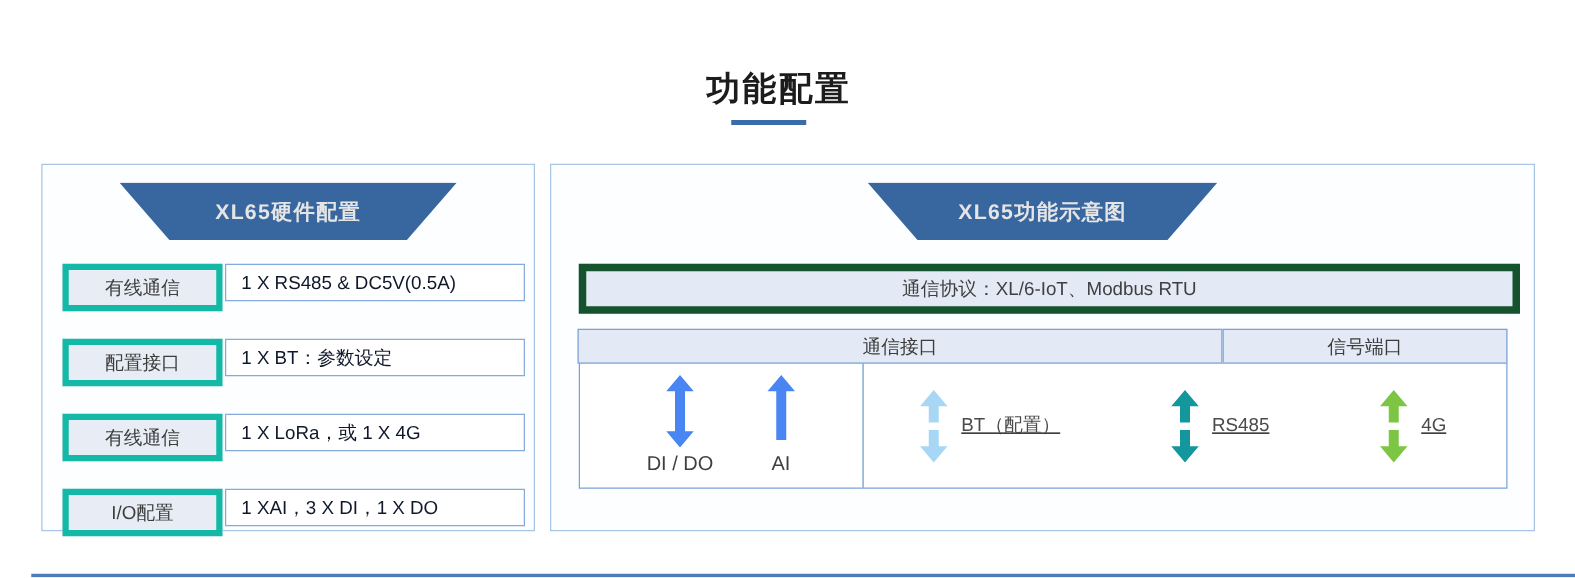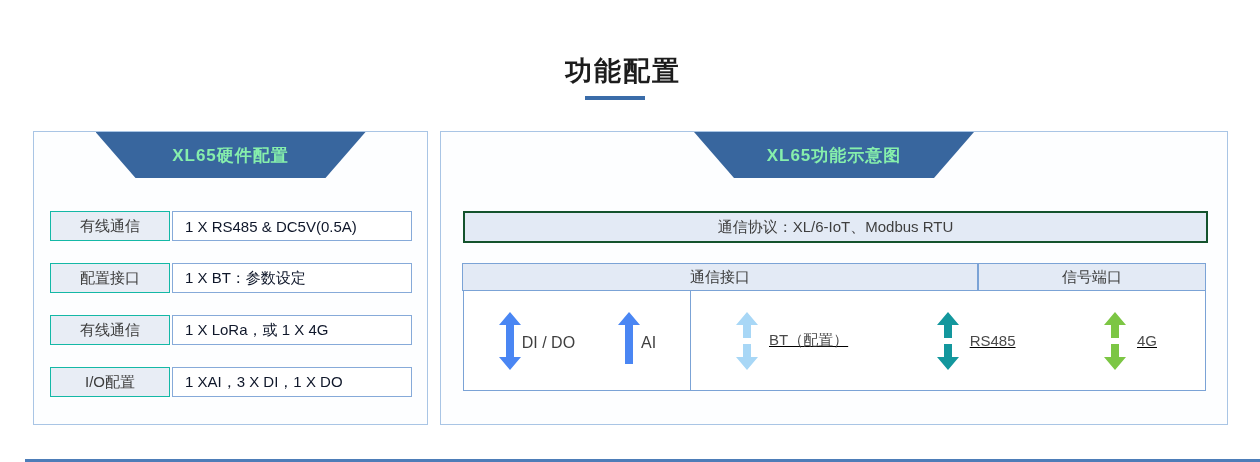--- a/index.html
+++ b/index.html
@@ -9,53 +9,53 @@
   
   .title-wrap{position:absolute;top:55px;left:0;width:1230px;text-align:center;}
   .page-title{font-size:27px;font-weight:bold;color:#1c1c1c;letter-spacing:2px;line-height:1.2;margin-left:16px;}
   .title-underline{width:60px;height:4px;background:#3a6ca9;margin:9px auto 0 auto;}
 
   
   .panel{position:absolute;top:131px;height:292px;border:1px solid #a9c5e5;background:#fdfeff;}
   .panel-left{left:33px;width:393px;}
   .panel-right{left:440px;width:786px;}
 
-  .trapezoid{margin:0 auto;height:46px;background:#38669e;color:#86efac;
+  .trapezoid{margin:14px auto;height:46px;background:#38669e;color:#e5e5e5;
     display:flex;align-items:center;justify-content:center;
     font-size:17px;font-weight:bold;letter-spacing:1px;
     clip-path:polygon(0 0,100% 0,calc(100% - 40px) 100%,40px 100%);}
   .trap-left{width:270px;}
   .trap-right{width:280px;}
 
   
   .rows{position:absolute;top:79px;left:16px;}
   .hw-row{display:flex;margin-bottom:22px;}
-  .hw-label{width:118px;height:28px;border:1px solid #14b8a6;background:#e8edf5;
+  .hw-label{width:118px;height:28px;border:5px solid #14b8a6;background:#e8edf5;
     display:flex;align-items:center;justify-content:center;font-size:15px;color:#3c3c3c;}
   .hw-value{width:226px;height:28px;border:1px solid #86aad9;background:#ffffff;margin-left:2px;
     display:flex;align-items:center;padding-left:12px;font-size:15px;color:#0f172a;white-space:nowrap;}
 
   
   .protocol-bar{position:absolute;top:79px;left:22px;width:741px;height:28px;
-    border:2px solid #14532d;background:#e3eaf5;
+    border:6px solid #14532d;background:#e3eaf5;
     display:flex;align-items:center;justify-content:center;font-size:15px;color:#3f3f3f;}
 
   .func-table{position:absolute;top:131px;left:22px;width:743px;}
   .t-head{display:flex;}
   .th{border:1px solid #7ba3d6;background:#e3eaf5;height:26px;
     display:flex;align-items:center;justify-content:center;font-size:15px;color:#3c3c3c;}
   .th-signal{width:226px;}
   .th-comm{flex:1;margin-left:-1px;}
   .t-body{display:flex;margin-top:-1px;height:101px;}
   .td{border:1px solid #7ba3d6;background:#ffffff;}
   .td-signal{width:226px;display:flex;align-items:center;justify-content:center;gap:42px;}
   .td-comm{flex:1;margin-left:-1px;display:flex;align-items:center;
     justify-content:space-between;padding:0 48px 0 44px;text-decoration:underline;}
 
-  .port-group{display:flex;flex-direction:row;align-items:center;}
+  .port-group{display:flex;flex-direction:column;align-items:center;}
   .port-arrow-box{height:58px;display:flex;align-items:flex-start;}
   .port-label{margin-top:5px;font-size:16px;color:#3f3f3f;white-space:nowrap;}
 
   .iface-group{display:flex;align-items:center;gap:10px;}
   .iface-label{font-size:15px;color:#4a4a4a;white-space:nowrap;}
 
   
   .bottom-line{position:absolute;left:25px;right:0;bottom:0;height:3px;background:#4d7db8;}
 </style>
 </head>

